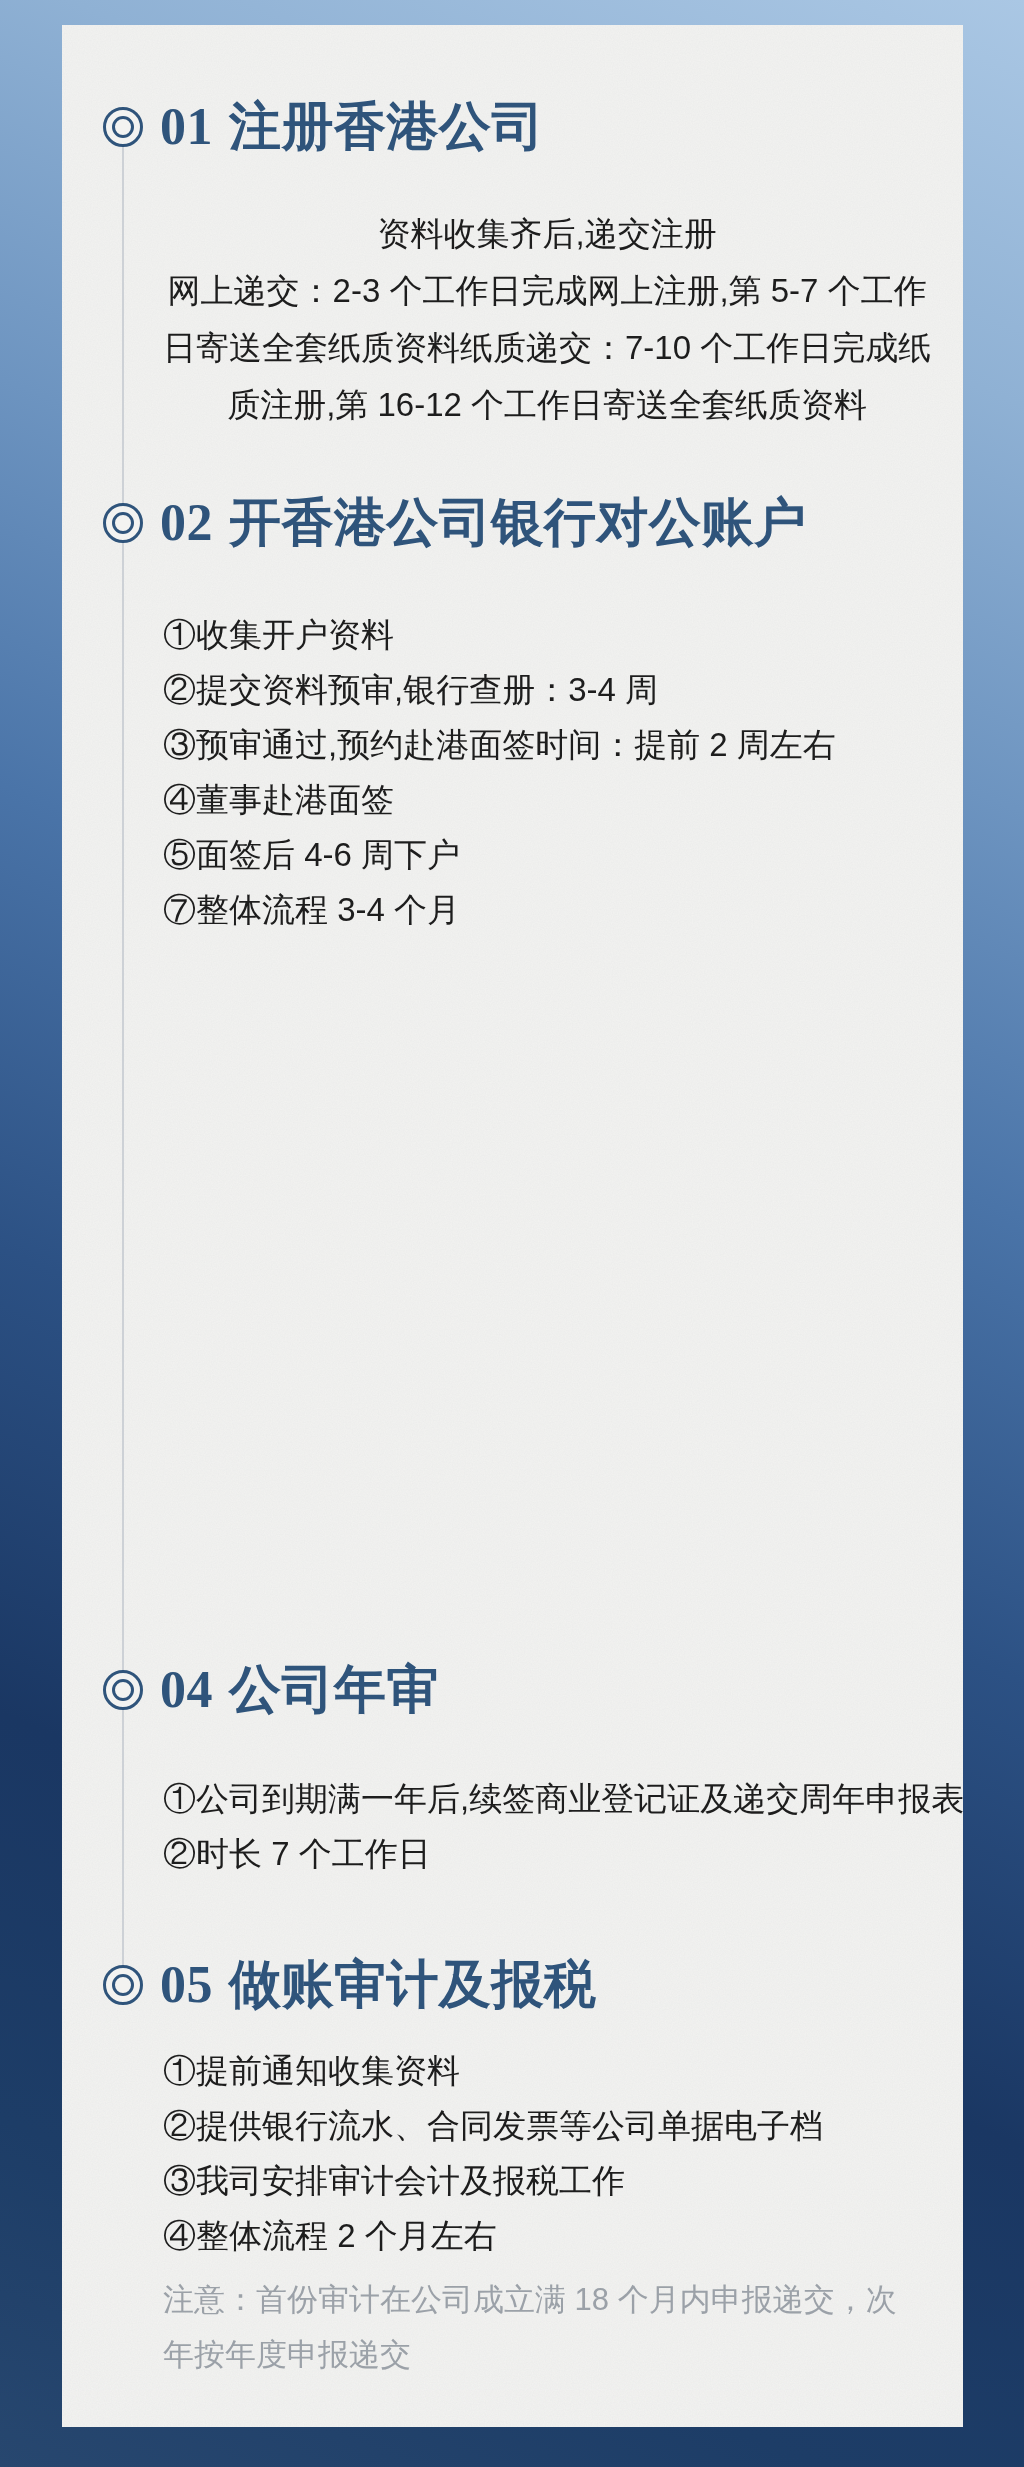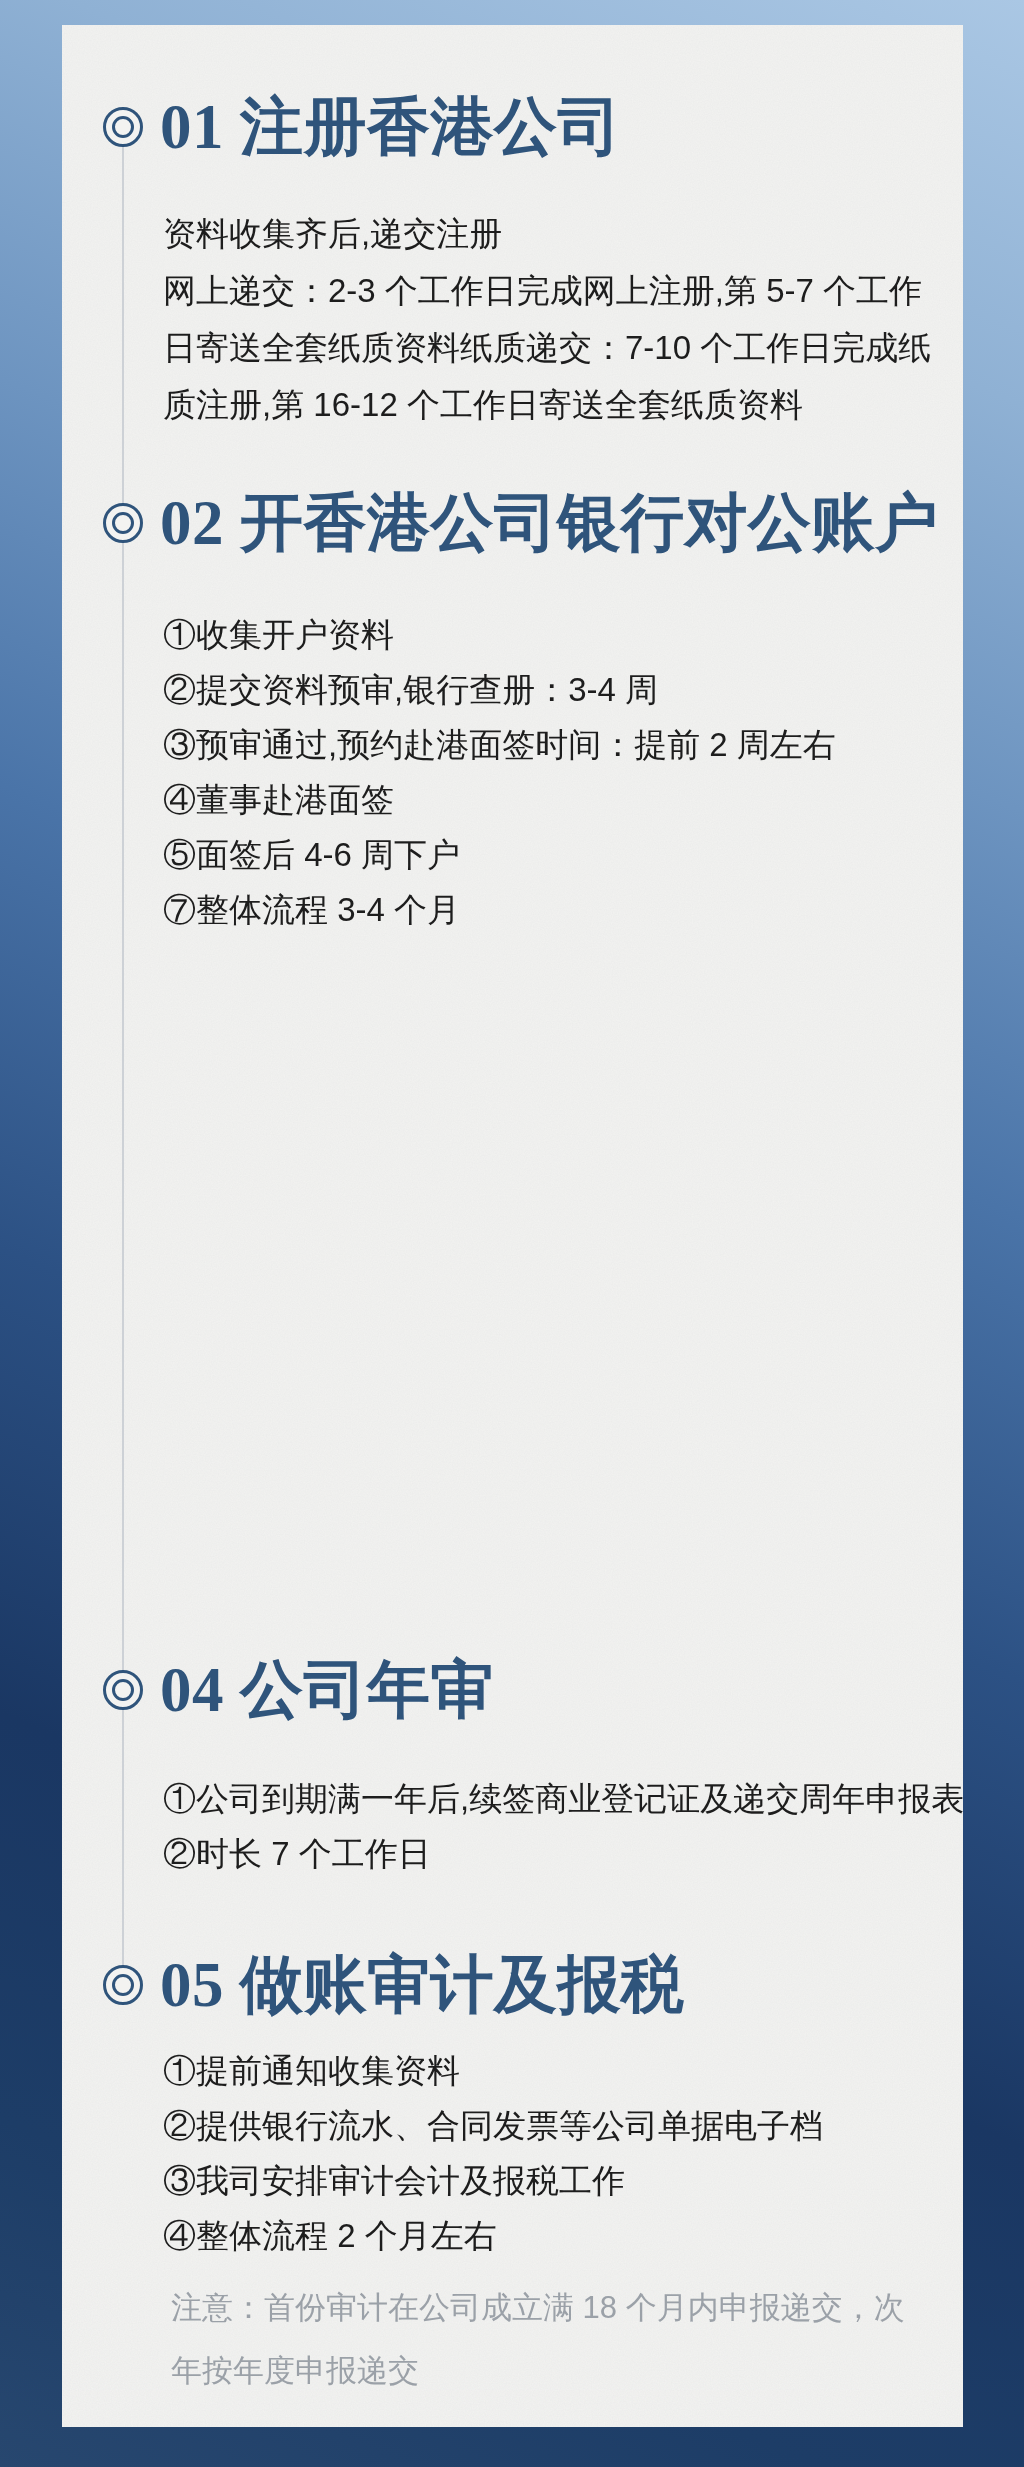--- a/index.html
+++ b/index.html
@@ -26,35 +26,35 @@
     width:40px;height:40px;border:3px solid #2f547b;border-radius:50%;
     background:#f3f3f1;display:flex;align-items:center;justify-content:center;
     box-sizing:border-box;flex:0 0 auto;
   }
   .bullet-inner{
     width:22px;height:22px;border:3px solid #2f547b;border-radius:50%;
     box-sizing:border-box;
   }
   .sec-title{
     font-family:"Liberation Serif", serif;font-weight:700;
-    font-size:63px;line-height:80px;color:#2f547b;white-space:nowrap;
+    font-size:52px;line-height:80px;color:#2f547b;white-space:nowrap;
     letter-spacing:0.5px;
   }
   .sec-title .num{margin-right:16px;}
   .sec-body{
     position:absolute;left:101px;color:#1d1d1d;font-size:33px;font-weight:500;
   }
   .sec-body p{margin:0;white-space:nowrap;}
-  .para p{line-height:57px;}
+  .para p{line-height:57px;text-align:center;}
   .steps p{line-height:55px;}
   .note{
     position:absolute;left:101px;color:#9ba1a8;font-size:31px;
     line-height:55px;font-weight:400;
   }
-  .note p{margin:8px;white-space:nowrap;}
+  .note p{margin:0;white-space:nowrap;}
 </style>
 </head>
 <body>
 
 <div class="card">
   <svg class="paper-noise" width="901" height="2402">
     <filter id="paperNoise">
       <feTurbulence type="fractalNoise" baseFrequency="0.85" numOctaves="2" stitchTiles="stitch"></feTurbulence>
       <feColorMatrix type="matrix" values="0 0 0 0 0.48  0 0 0 0 0.50  0 0 0 0 0.53  0 0 0 0.14 0"></feColorMatrix>
     </filter>

